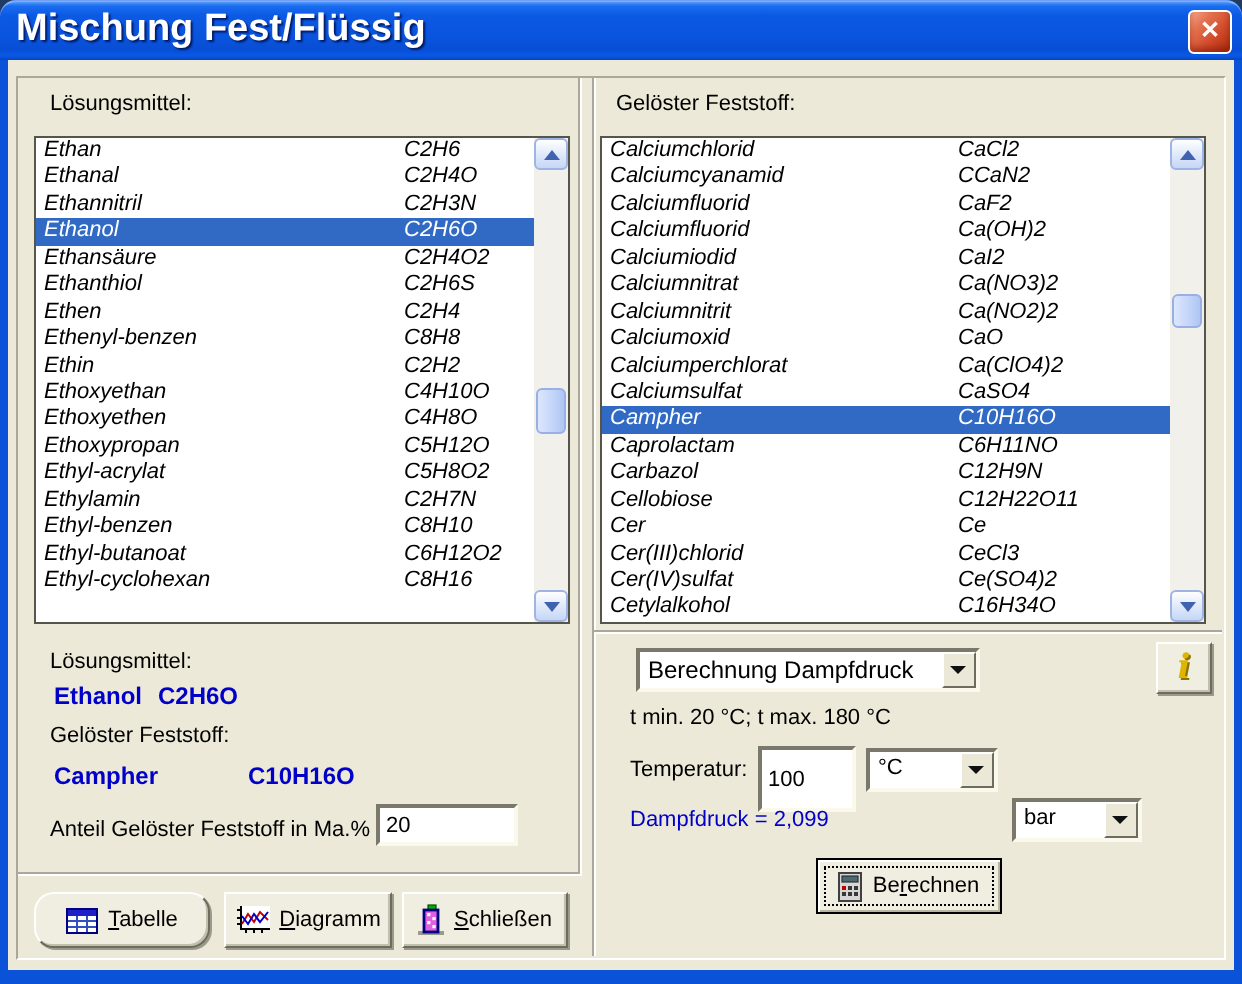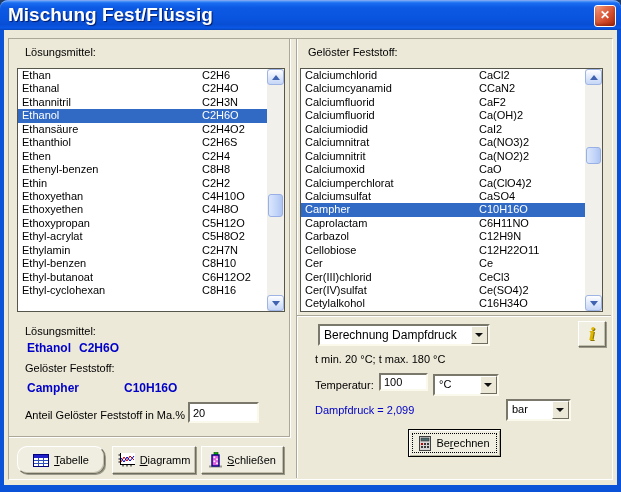--- a/index.html
+++ b/index.html
@@ -25,21 +25,21 @@
   .vline-right{position:absolute;left:296px;top:39px;width:1px;height:439px;background:#ACA899;box-shadow:1px 0 0 #FFFFFF;}
   .hline-calc{position:absolute;left:297px;top:315px;width:314px;height:1px;background:#ACA899;box-shadow:0 1px 0 #FFFFFF;}
   
   .lbl{position:absolute;font-size:11px;color:#000;white-space:nowrap;}
   .bluebold{position:absolute;font-size:12px;font-weight:bold;color:#0000C8;white-space:pre;}
   .bluetext{position:absolute;font-size:11px;color:#0000C8;white-space:nowrap;}
   
   .listbox{position:absolute;top:68px;height:242px;background:#fff;border:1px solid #55554C;}
   #solvent-box{left:17px;width:266px;}
   #solid-box{left:300px;width:301px;}
-  .rows{position:absolute;left:0;top:0;right:17px;bottom:0;overflow:hidden;}
+  .rows{position:absolute;left:0;top:0;right:17px;bottom:0;overflow:hidden;font-style:italic;}
   .lbrow{position:relative;height:13.44px;line-height:13.4px;font-size:11px;color:#000;white-space:nowrap;}
   .lbrow .nm{position:absolute;left:4px;}
   #solvent-box .fm{position:absolute;left:184px;}
   #solid-box .fm{position:absolute;left:178px;}
   .lbrow.sel{background:#316AC5;color:#fff;}
   
   .sb{position:absolute;right:0;top:0;bottom:0;width:17px;background:#F1F0EA;}
   .sb-btn{position:absolute;left:0;width:17px;height:16px;border:1px solid #9EB4E4;border-radius:3px;box-sizing:border-box;
     background:linear-gradient(180deg,#FEFEFF 0%,#E4ECFB 45%,#C6D6F6 100%);}
   .sb-btn.up{top:0;} .sb-btn.down{bottom:0;}
@@ -284,21 +284,21 @@
     <div class="cbtn">
         <span class="tri"></span>
       </div>
   </div>
   <div class="infobtn">
     <span class="infoglyph">i</span>
   </div>
 
   <span class="lbl" style="left:315px;top:353px;">t min. 20 °C; t max. 180 °C</span>
   <span class="lbl" style="left:315px;top:379px;">Temperatur:</span>
-  <input class="tinput" style="left: 379px; top: 373px; width: 49px; height: 18px;" value="100">
+  <input class="tinput" style="left: 379px; top: 373px; width: 49px; height: 33px;" value="100">
   <div class="combo" style="left:433px;top:374px;width:66px;height:22px;">
     <span class="val">°C</span>
     <div class="cbtn">
         <span class="tri"></span>
       </div>
   </div>
 
   <span class="bluetext" style="left:315px;top:404px;">Dampfdruck = 2,099</span>
   <div class="combo" style="left:506px;top:399px;width:65px;height:22px;padding-left:29px;">
     <span class="val">bar</span>

